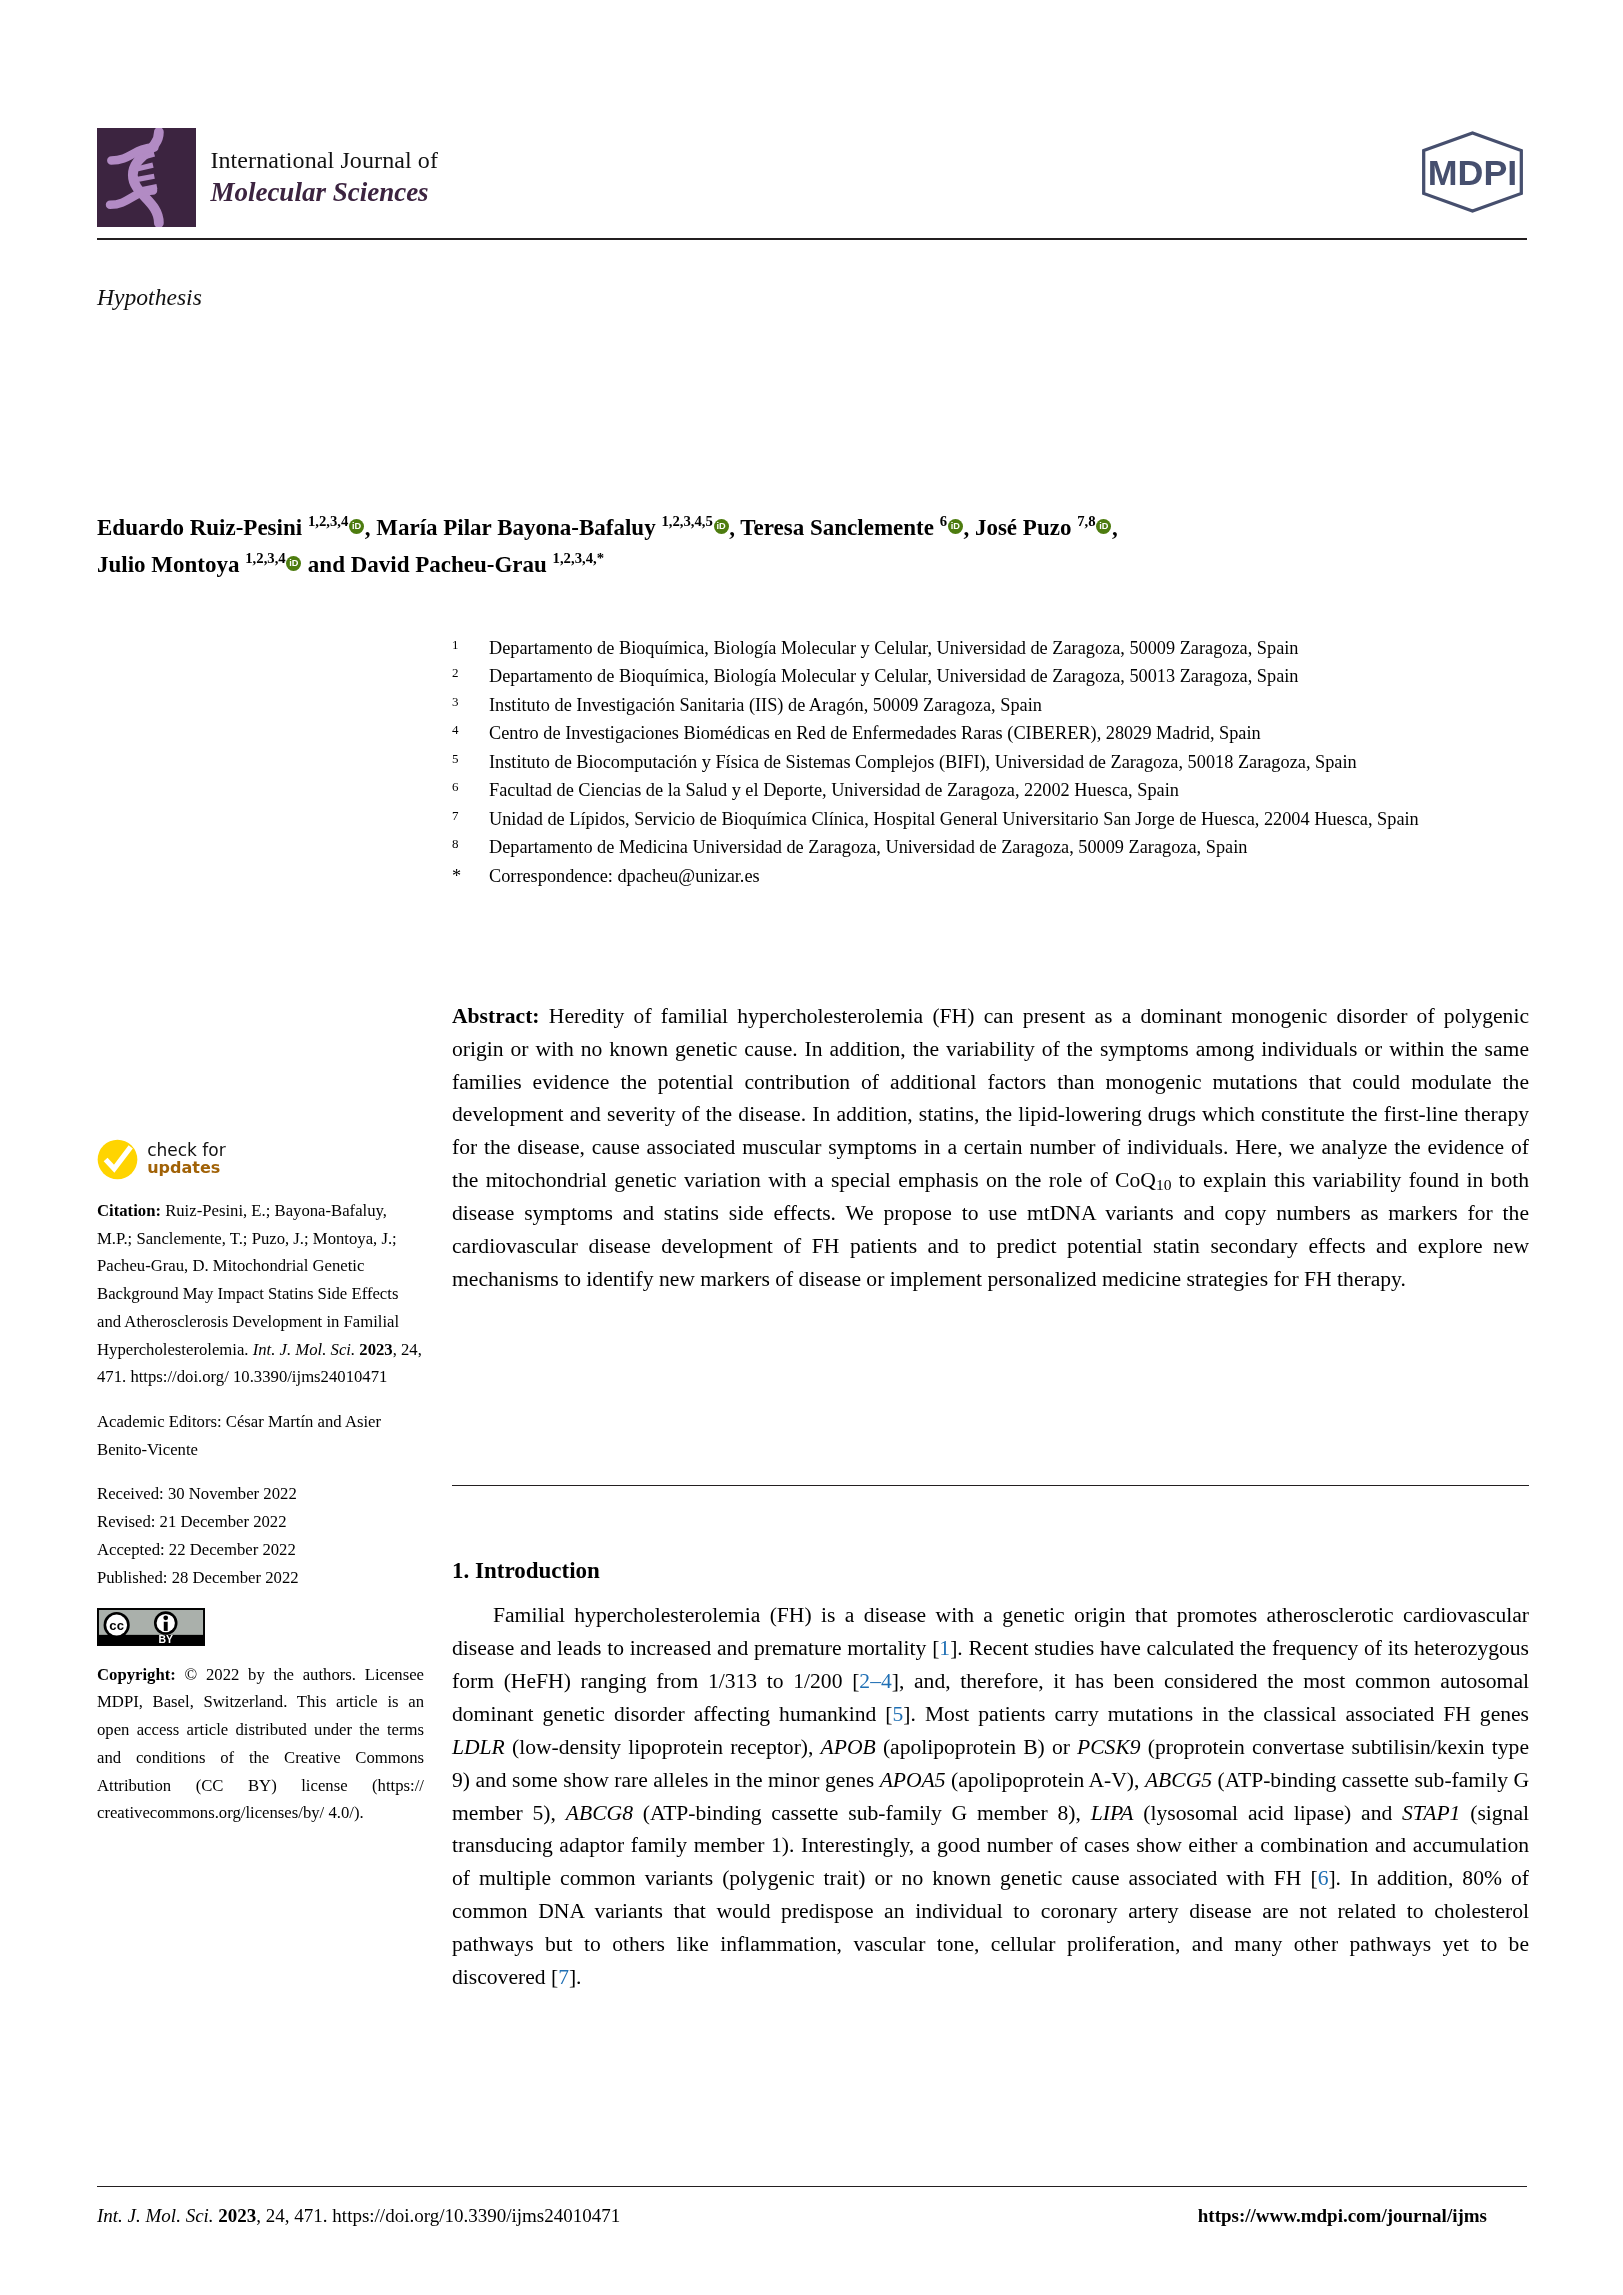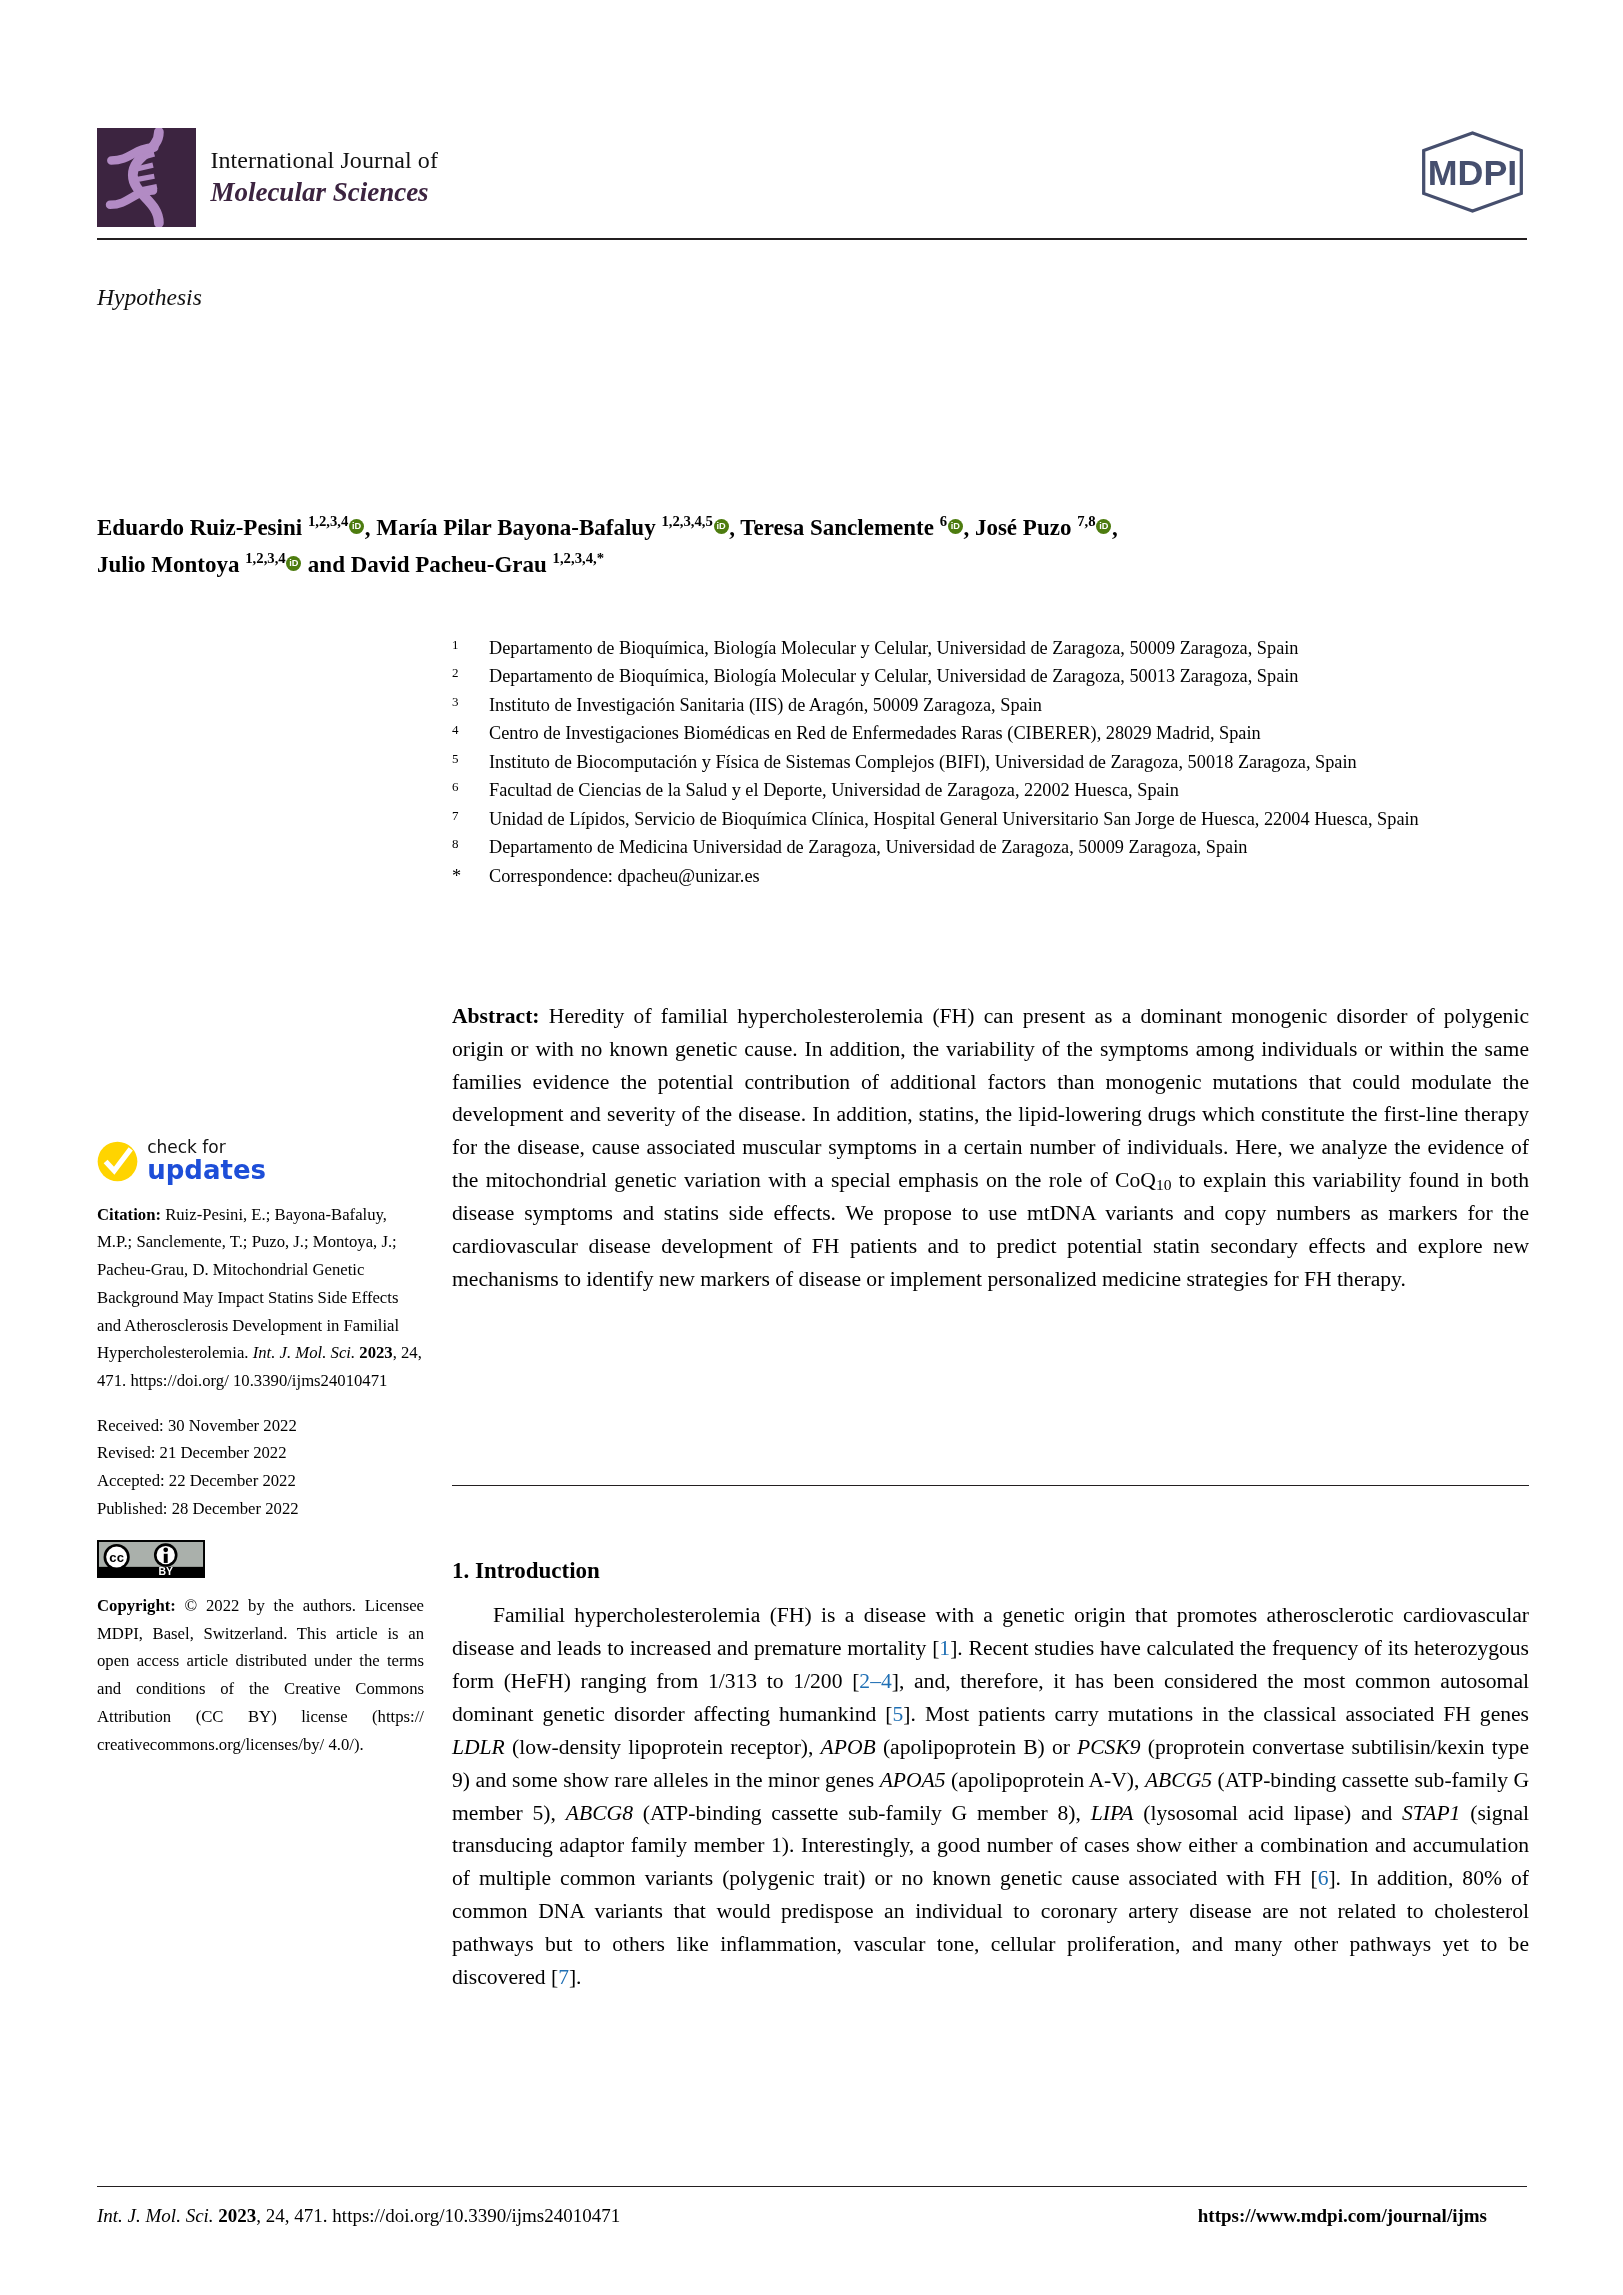--- a/index.html
+++ b/index.html
@@ -216,21 +216,21 @@
   .cu-badge {
     width: 41px; height: 41px; flex: none;
     position: relative;
   }
   .cu-text {
     margin-left: 9.2px;
     font-family: "DejaVu Sans", "Liberation Sans", sans-serif;
     line-height: 1.04;
   }
   .cu-text .l1 { font-size: 17px; color: #111; }
-  .cu-text .l2 { font-size: 26px; font-weight: bold; color: #1d4ed8; }
+  .cu-text .l2 { font-size: 16px; font-weight: bold; color: #a16207; }
 
   .sb-block { margin-bottom: 17px; text-align: left; }
   .sb-block.justify { text-align: justify; }
   .sb-block b { font-weight: bold; }
   .sb-block i { font-style: italic; }
   .sb-dates div { white-space: nowrap; }
 
   .cc-logo {
     width: 108px;
     height: 38px;
@@ -369,20 +369,21 @@
       <div class="cu-text">
         <div class="l1">check for</div>
         <div class="l2">updates</div>
       </div>
     </div>
 
     <div class="sb-block">
       <b>Citation:</b><span> Ruiz-Pesini, E.; Bayona-Bafaluy, M.P.; Sanclemente, T.; Puzo, J.; Montoya, J.; Pacheu-Grau, D. Mitochondrial Genetic Background May Impact Statins Side Effects and Atherosclerosis Development in Familial Hypercholesterolemia. </span><i>Int. J. Mol. Sci.</i><b> 2023</b><span>, 24, 471. https://doi.org/ 10.3390/ijms24010471</span>
     </div>
 
+    <div class="sb-block">Academic Editors: César Martín and Asier Benito-Vicente</div>
 
     <div class="sb-block sb-dates">
       <div>Received: 30 November 2022</div>
       <div>Revised: 21 December 2022</div>
       <div>Accepted: 22 December 2022</div>
       <div>Published: 28 December 2022</div>
     </div>
 
     <div class="cc-logo">
       <svg width="108" height="38" viewBox="0 0 165 58" style="font-size:25.5px">

